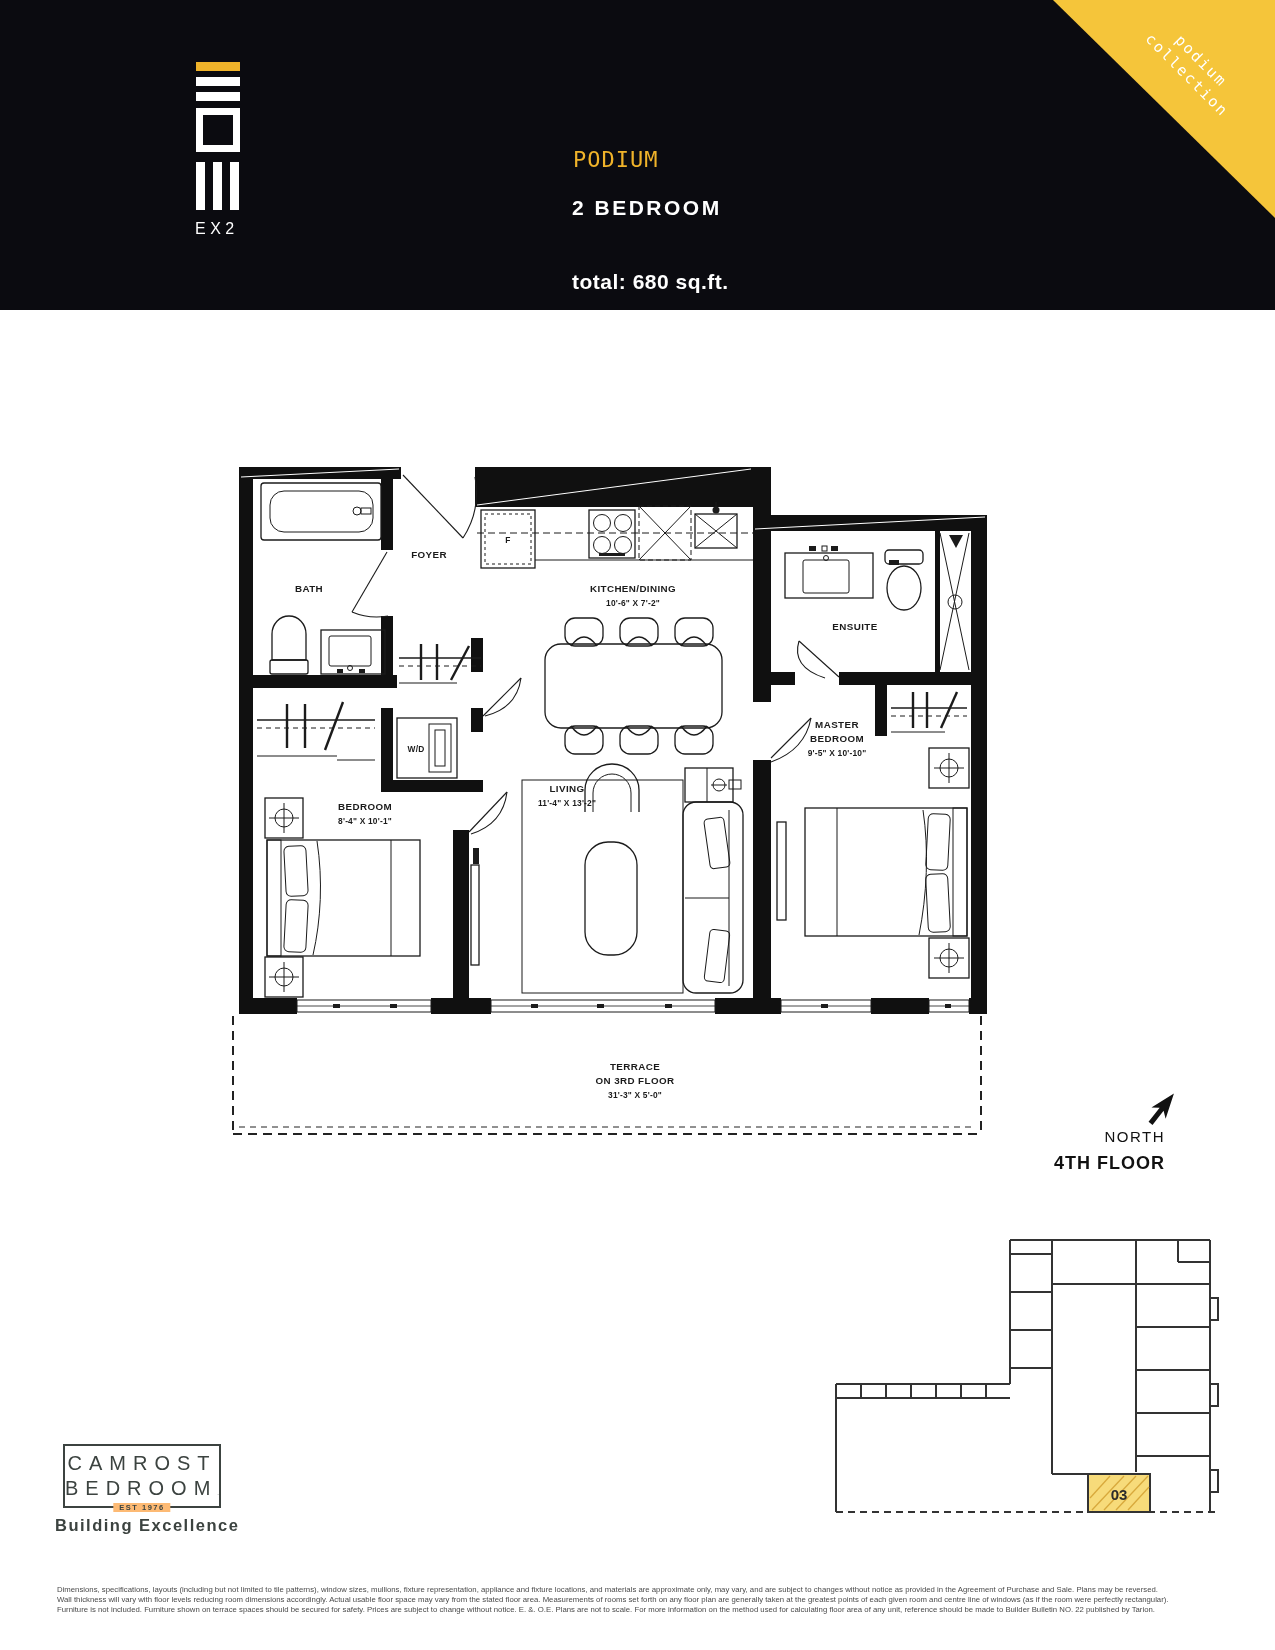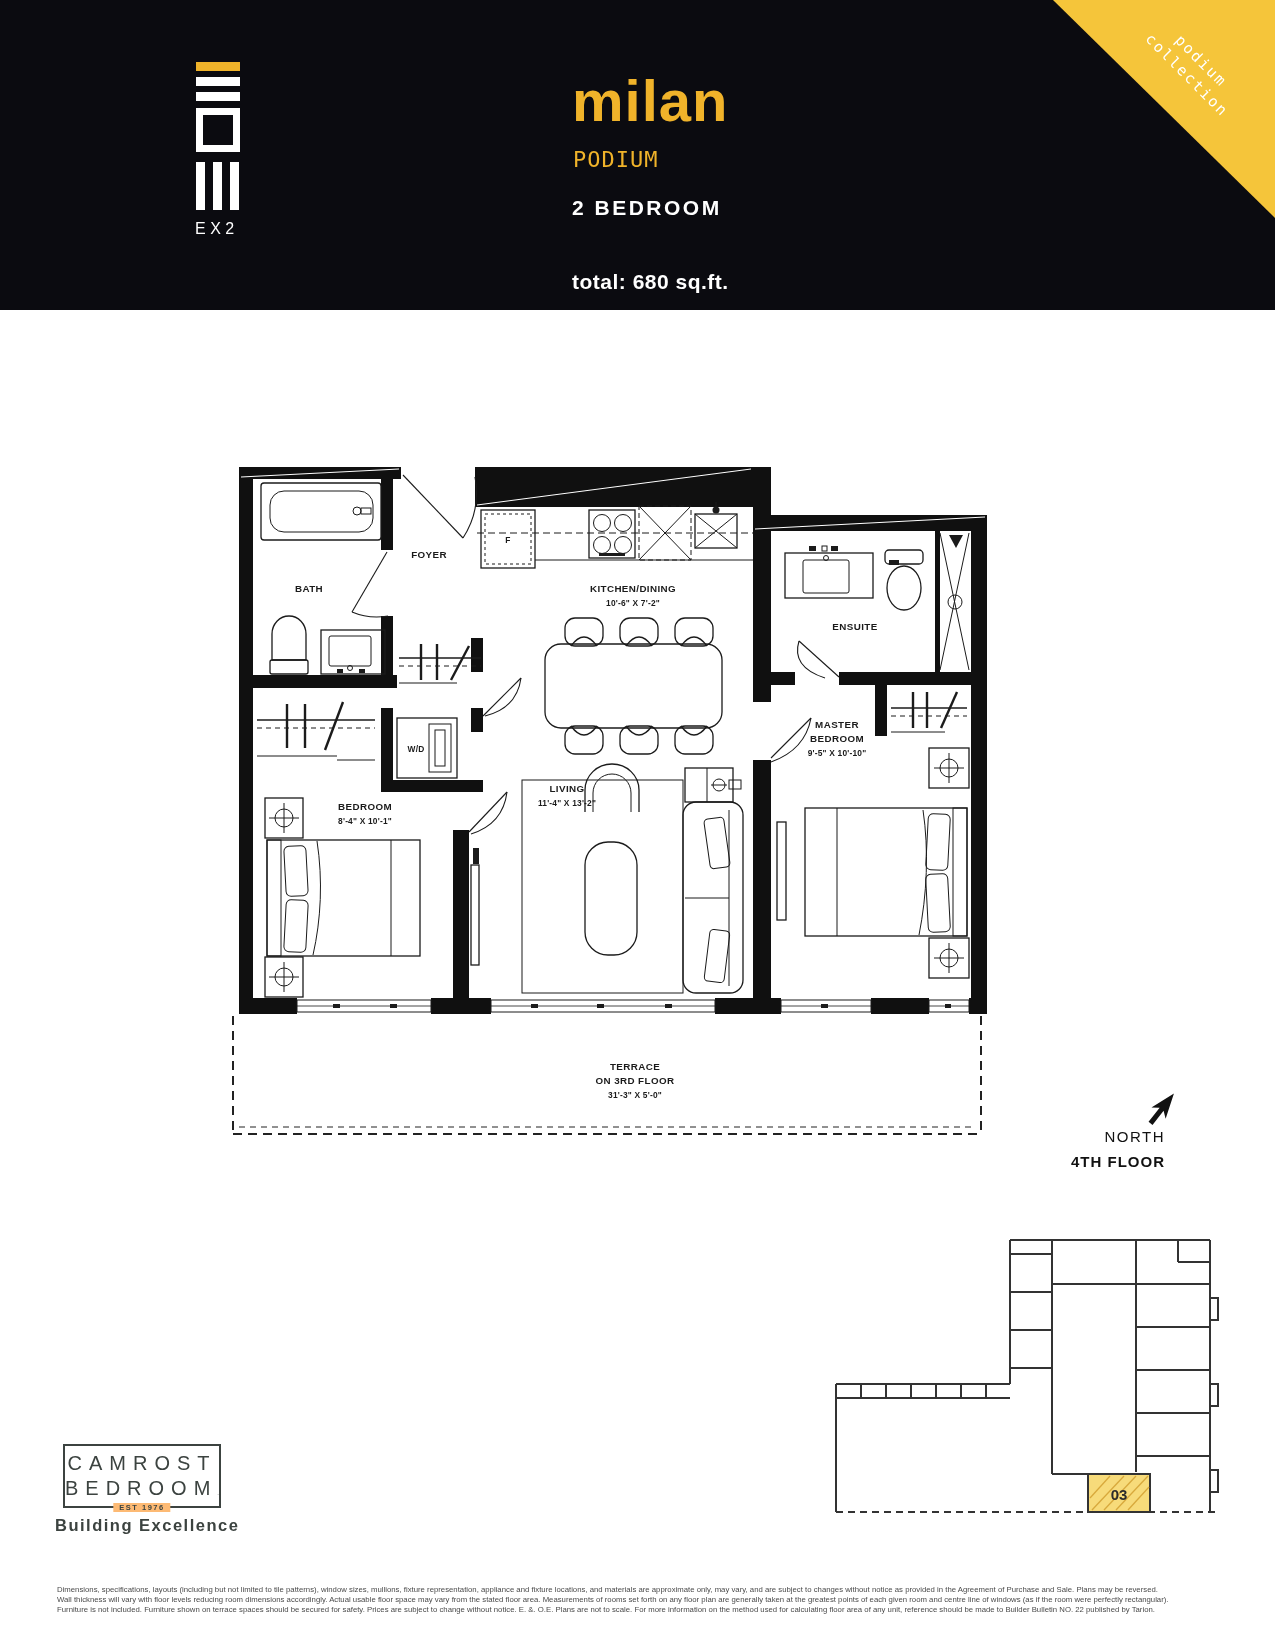--- a/index.html
+++ b/index.html
@@ -23,21 +23,21 @@
   .plan { position:absolute; left:225px; top:420px; }
   .plan text { font-family:"Liberation Sans",sans-serif; fill:#1b1b1b; }
   .rl { font-size:9.8px; font-weight:bold; letter-spacing:0.4px; text-anchor:middle; }
   .rd { font-size:8.4px; font-weight:bold; letter-spacing:0.2px; text-anchor:middle; }
   .fx { fill:none; stroke:#1b1b1b; stroke-width:1.3; }
   .fx2 { fill:none; stroke:#1b1b1b; stroke-width:1; }
   .door { fill:none; stroke:#1b1b1b; stroke-width:1.1; }
 
   
   .north { position:absolute; left:1040px; top:1128px; width:125px; text-align:right; font-size:15px; letter-spacing:1.5px; color:#111; }
-  .floorlbl { position:absolute; left:1000px; top:1153px; width:165px; text-align:right; font-size:15px; font-weight:bold; letter-spacing:1px; color:#111; }
+  .floorlbl { position:absolute; left:1000px; top:1153px; width:165px; text-align:right; font-size:18px; font-weight:bold; letter-spacing:1px; color:#111; }
   .keyplan { position:absolute; left:788px; top:1232px; }
   .kp { fill:none; stroke:#333; stroke-width:2; }
 
   
   .dev-box { position:absolute; left:63px; top:1444px; width:158px; height:64px; border:2.5px solid #3C4340; }
   .dev-line { position:absolute; width:100%; text-align:center; color:#3C4340; font-size:20px; letter-spacing:7px; font-weight:500; white-space:nowrap; }
   .dev-est { position:absolute; left:50%; bottom:-6px; transform:translateX(-50%); background:#fdba74; padding:0 6px; font-size:7.5px; letter-spacing:1.5px; font-weight:bold; color:#3C4340; white-space:nowrap; }
   .dev-tag { position:absolute; left:55px; top:1516px; width:175px; text-align:right; font-size:16.5px; letter-spacing:1.5px; font-weight:600; color:#3C4340; white-space:nowrap; }
   .tm { font-size:6px; letter-spacing:0; vertical-align:baseline; }
 
@@ -51,21 +51,20 @@
   <svg class="logo-svg" width="70" height="185" viewBox="0 0 70 185">
     <rect x="10" y="0" width="44" height="9" fill="#F0B32A"></rect>
     <rect x="10" y="15" width="44" height="9" fill="#fff"></rect>
     <rect x="10" y="30" width="44" height="9" fill="#fff"></rect>
     <rect x="13.5" y="49.5" width="37" height="37" fill="none" stroke="#fff" stroke-width="7"></rect>
     <rect x="10" y="100" width="9" height="48" fill="#fff"></rect>
     <rect x="27" y="100" width="9" height="48" fill="#fff"></rect>
     <rect x="44" y="100" width="9" height="48" fill="#fff"></rect>
     <text x="9" y="172" fill="#fff" font-family="Liberation Sans,sans-serif" font-size="16" letter-spacing="4.5">EX2</text>
   </svg>
-  <div class="title">milan</div>
   <div class="subtitle">PODIUM</div>
   <div class="bedrooms">2 BEDROOM</div>
   <div class="area">total: 680 sq.ft.</div>
   <div class="ribbon">
     <div class="ribbon-text">
       <div>podium</div>
       <div>collection</div>
     </div>
   </div>
 </div>

